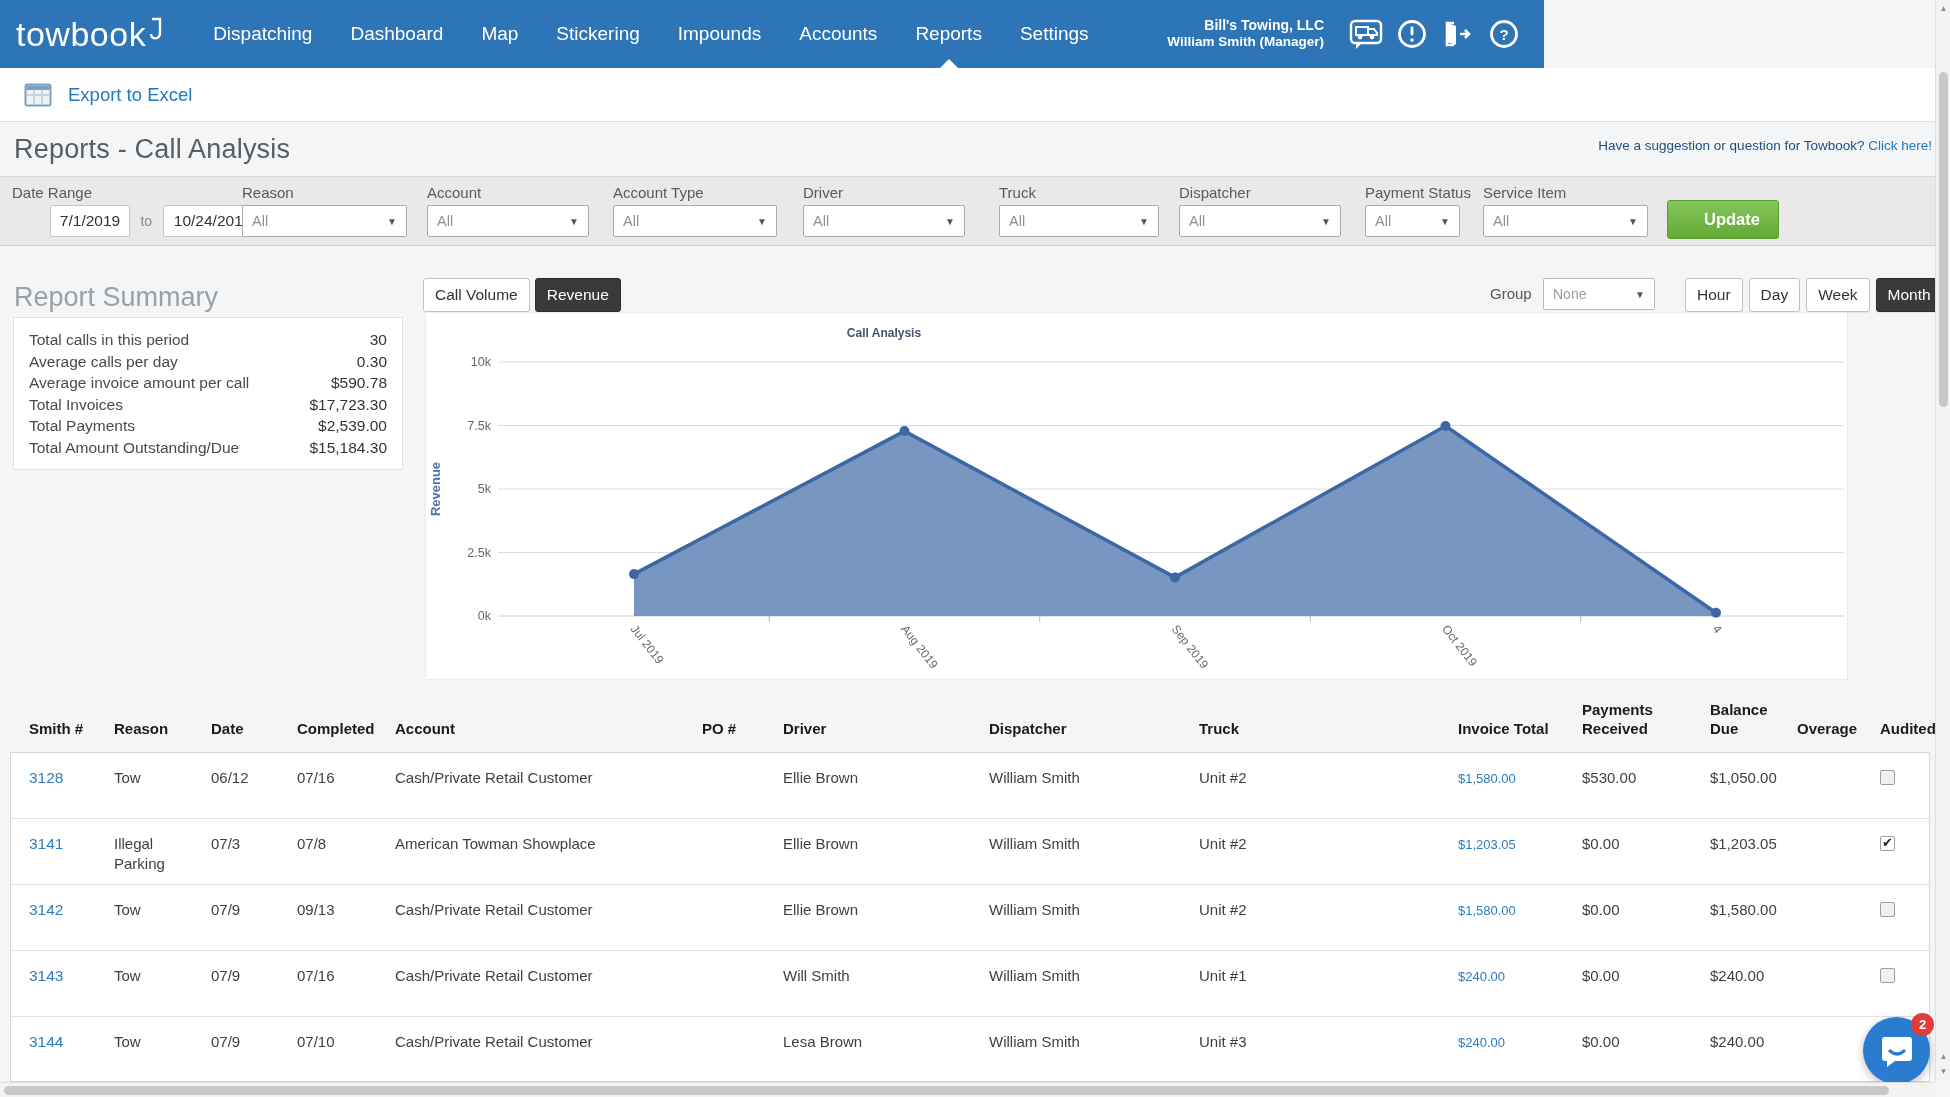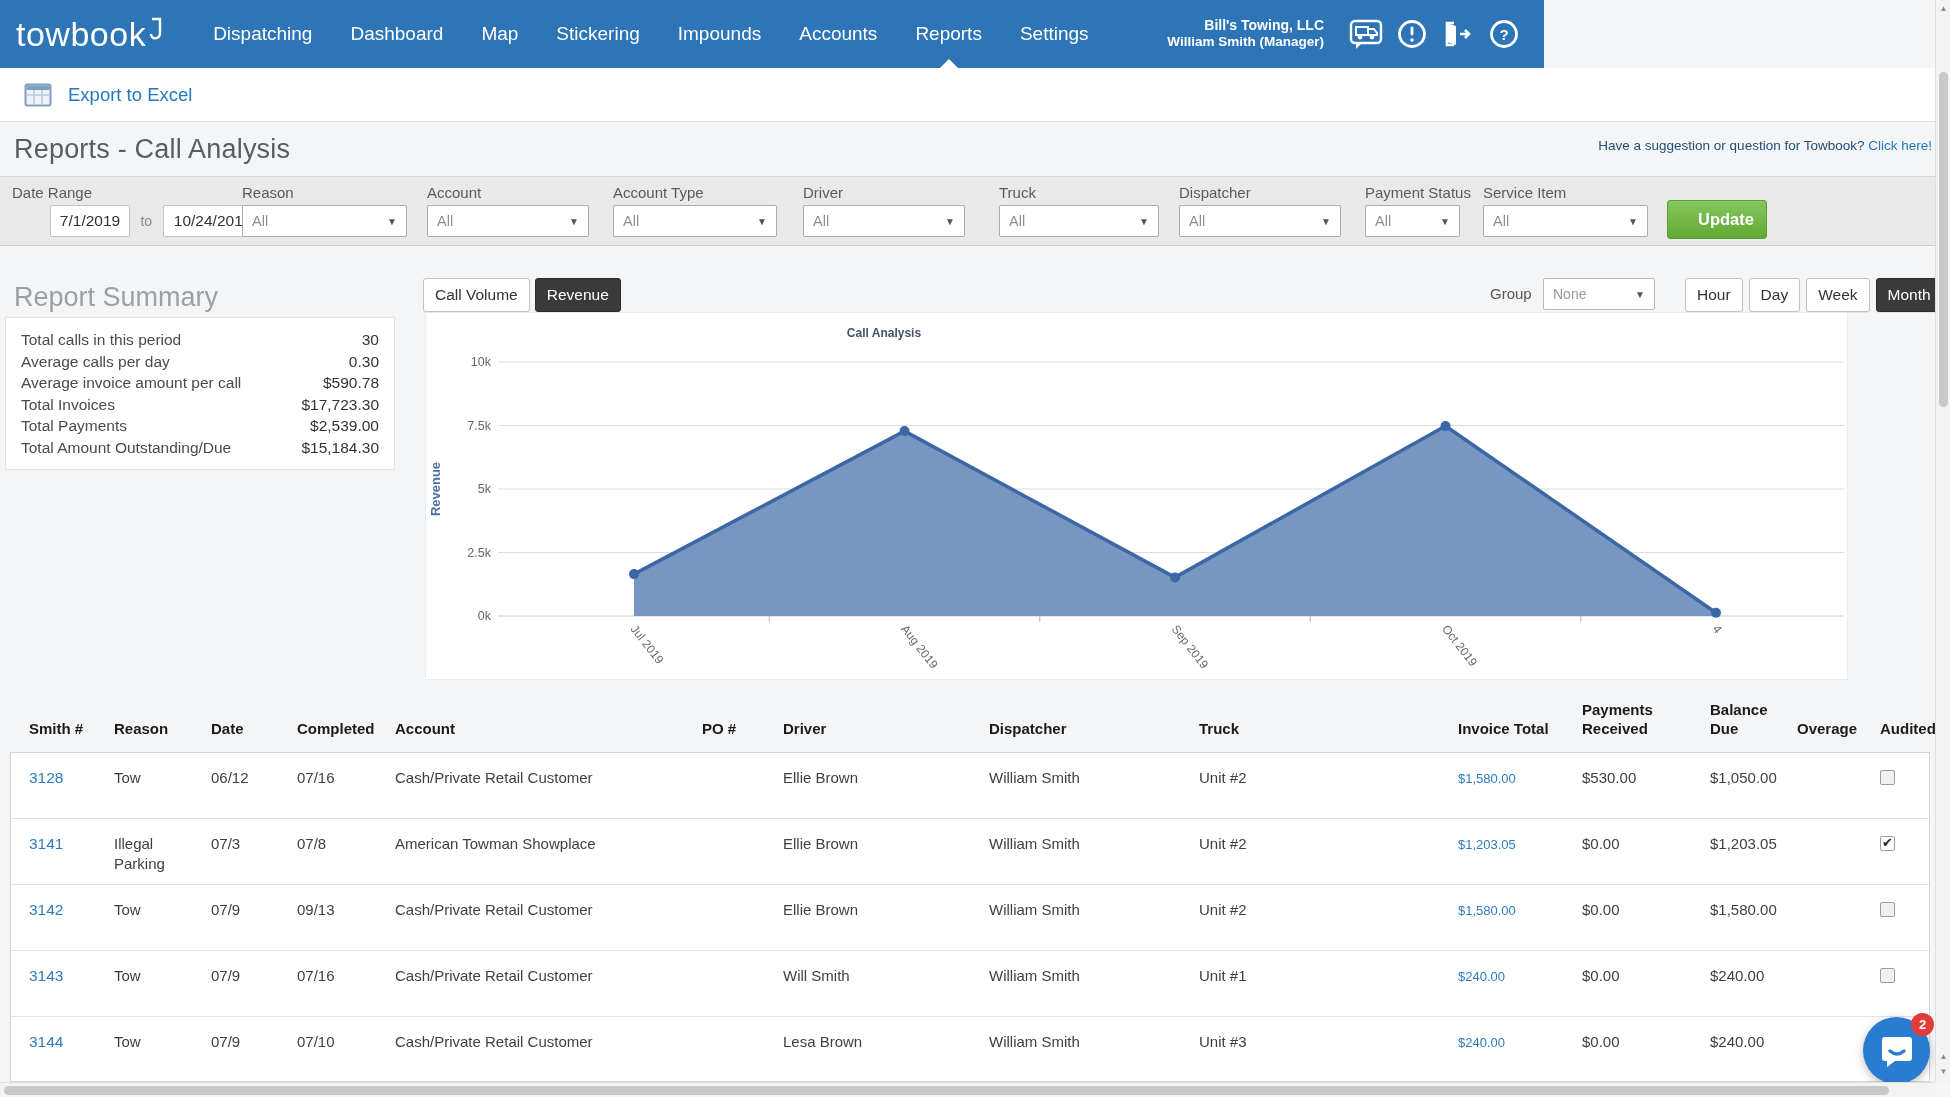--- a/index.html
+++ b/index.html
@@ -31,25 +31,25 @@
   .suggest a { color:#2478be; cursor:pointer; text-decoration:none; }
 
   
   .filter-bar { position:absolute; left:0; top:176px; width:1950px; height:70px; background:#e9e9e9; border-top:1px solid #d6d6d6; border-bottom:1px solid #cfcfcf; }
   .flabel { position:absolute; top:7px; font-size:15px; color:#5a5a5a; white-space:nowrap; }
   .fctrl { position:absolute; top:28px; height:32px;margin-left:38px; }
   .date-in { height:32px; border:1px solid #c4c4c4; border-radius:2px; background:#fff; text-align:center; font-size:15.5px; color:#333; font-family:"Liberation Sans",sans-serif; }
   .to-word { display:inline-block; margin:0 6px; font-size:14px; color:#8a8a8a; line-height:32px; vertical-align:top; }
   .fselect { position:absolute; top:28px; height:32px; background:#ffffff; border:1px solid #ababab; border-radius:2px; display:flex; align-items:center; padding:0 9px; font-size:14.5px; color:#8f8f8f; cursor:pointer; }
   .fselect .car { margin-left:auto; font-size:10px; color:#555; }
-  .update-btn { position:absolute; left:1667px; top:23px; width:100px; height:39px; border:1px solid #5a9e33; border-radius:3px; background:linear-gradient(#85c65d,#62a934); color:#fff; font-size:16.5px; font-weight:bold; cursor:pointer; font-family:"Liberation Sans",sans-serif;padding-left:18px; }
+  .update-btn { position:absolute; left:1667px; top:23px; width:112px; height:39px; border:1px solid #5a9e33; border-radius:3px; background:linear-gradient(#85c65d,#62a934); color:#fff; font-size:16.5px; font-weight:bold; cursor:pointer; font-family:"Liberation Sans",sans-serif;padding-left:18px; }
 
   
   .summary-title { position:absolute; left:14px; top:282px; font-size:27px; font-weight:400; color:#9aa0a5; }
-  .summary-panel { position:absolute; left:5px; top:317px; width:390px; background:#fff; border:1px solid #e2e2e2; padding:11px 15px; }
+  .summary-panel { position:absolute; left:13px; top:317px; width:390px; background:#fff; border:1px solid #e2e2e2; padding:11px 15px; }
   .sum-row { display:flex; font-size:15.5px; line-height:21.5px; }
   .sum-row .lab { color:#4a4a4a; }
   .sum-row .val { margin-left:auto; color:#333; }
 
   
   .ctl-btn { height:34px; border:1px solid #c2c2c2; border-radius:3px; background:#fff; color:#333; font-size:15.5px; padding:0 11px; cursor:pointer; box-shadow:0 1px 1px rgba(0,0,0,.07); font-family:"Liberation Sans",sans-serif; }
   .ctl-btn.dark { background:#3a3a3a; border-color:#2c2c2c; color:#fff; }
   .chart-tabs { position:absolute; left:423px; top:278px; display:flex; gap:5px; }
   .group-label { position:absolute; left:1490px; top:285px; font-size:15px; color:#555; }
   .group-select { position:absolute; left:1543px; top:278px; width:112px; height:32px; background:#fff; border:1px solid #b9b9b9; border-radius:2px; display:flex; align-items:center; padding:0 9px; font-size:14px; color:#9a9a9a; cursor:pointer; }

